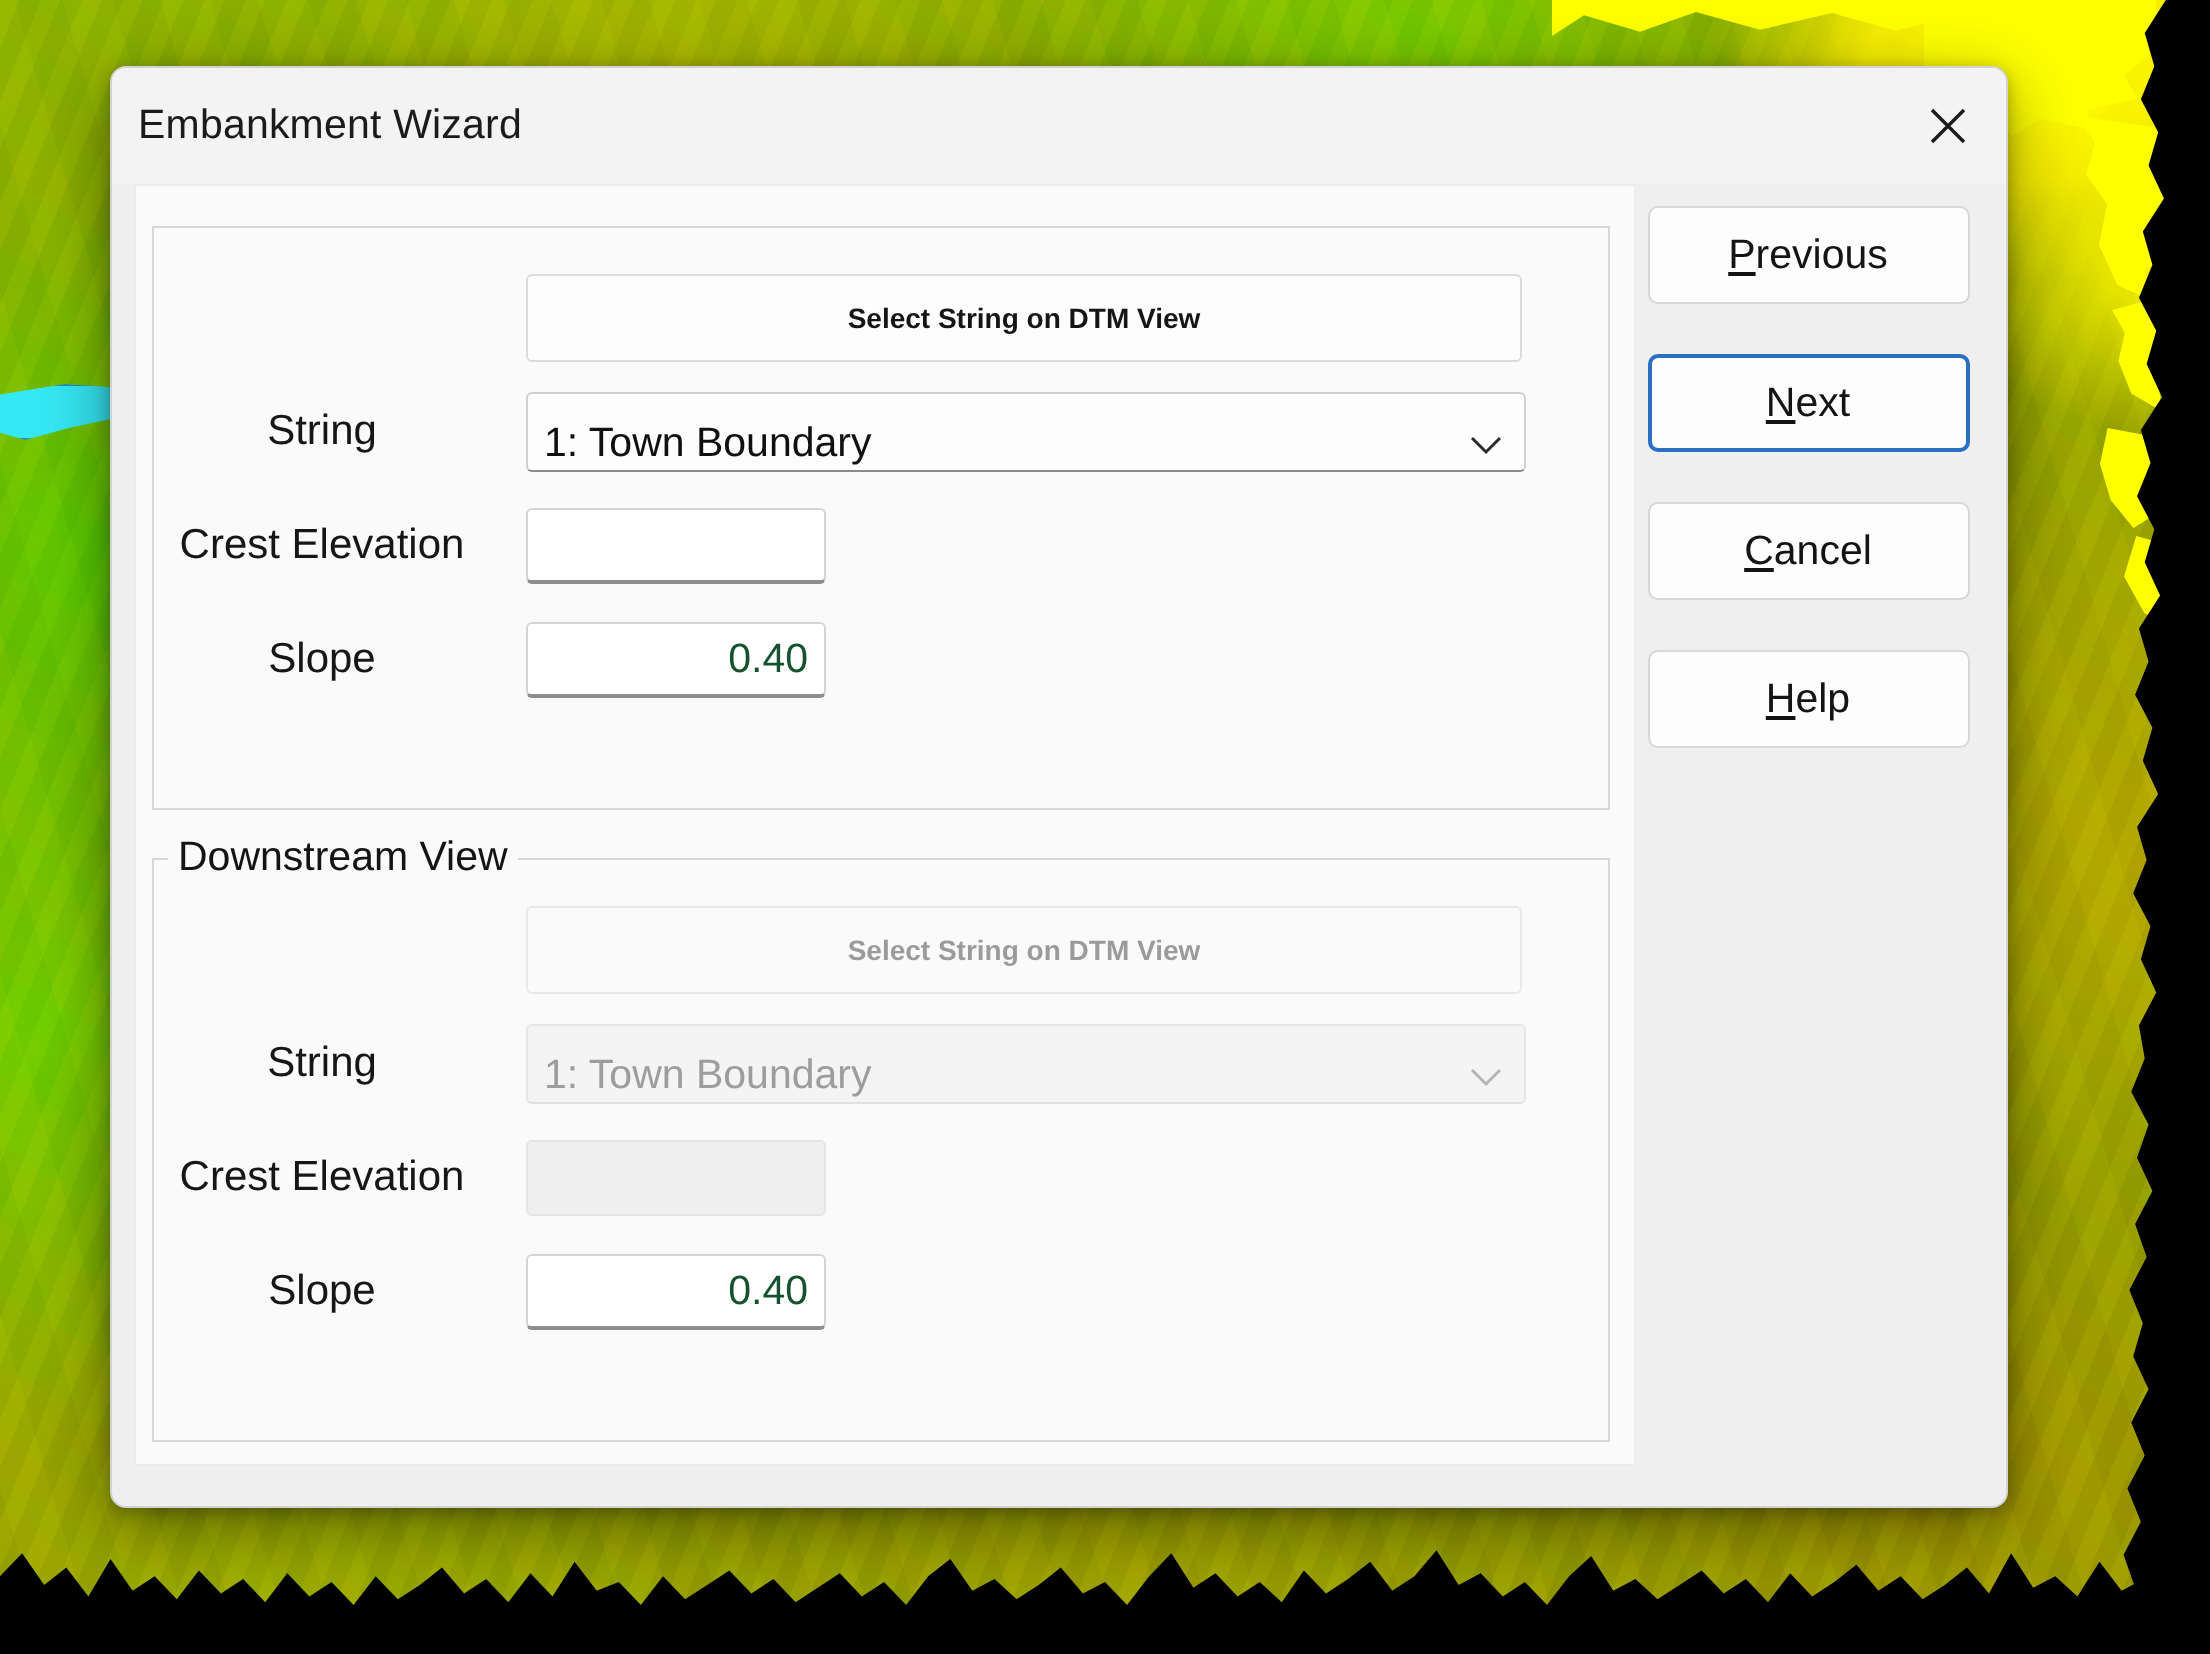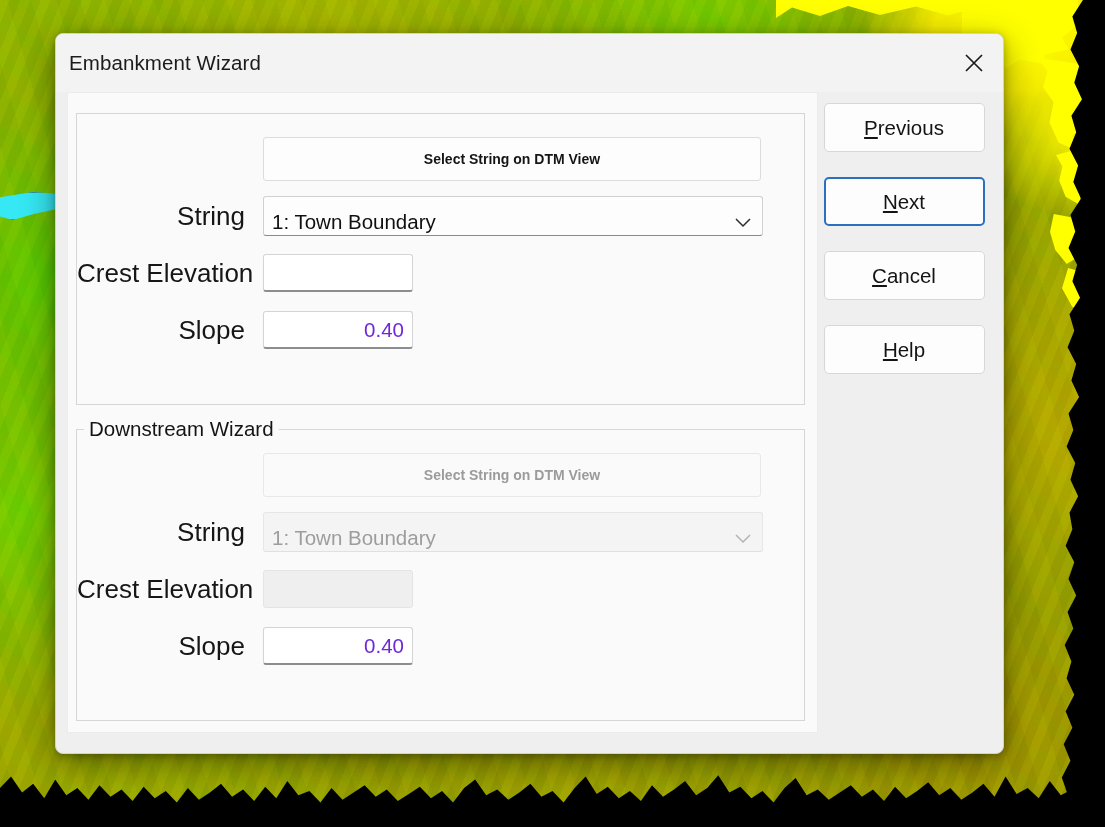--- a/index.html
+++ b/index.html
@@ -189,23 +189,23 @@
   .row {
     display: flex;
     align-items: center;
     height: 46px;
     margin-bottom: 11px;
   }
   .row:last-child { margin-bottom: 0; }
   .row-label {
     width: 186px;
     flex: 0 0 186px;
-    text-align: right;
+    text-align: center;
     padding-right: 18px;
-    font-size: 26px;
+    font-size: 21px;
     color: #161616;
     white-space: nowrap;
   }
   .row-label.disabled { color: #161616; }
 
   
   .select-btn {
     width: 498px;
     height: 44px;
     background: #fdfdfd;
@@ -261,21 +261,21 @@
   
   .textbox {
     width: 150px;
     height: 38px;
     background: #ffffff;
     border: 1px solid #d4d4d4;
     border-bottom: 2px solid #8d8d8d;
     border-radius: 3px;
     font-family: "Liberation Sans", sans-serif;
     font-size: 20.5px;
-    color: #6d28d9;
+    color: #14532d;
     text-align: right;
     padding: 0 8px 0 6px;
     outline: none;
   }
   .textbox.empty { }
   .textbox.disabled {
     background: #efefef;
     border: 1px solid #e4e4e4;
     border-bottom: 1px solid #e4e4e4;
     color: #a0a0a0;
@@ -370,21 +370,21 @@
             <input class="textbox empty" type="text" value="" style="">
           </div>
 
           <div class="row">
             <div class="row-label">Slope</div>
             <input class="textbox" type="text" value="0.40" style="">
           </div>
         </div>
 
         <div class="groupbox downstream">
-          <div class="group-title dim">Downstream Wizard</div>
+          <div class="group-title dim">Downstream View</div>
 
           <div class="row">
             <div class="row-label"></div>
             <button class="select-btn disabled" disabled="">Select String on DTM View</button>
           </div>
 
           <div class="row">
             <div class="row-label disabled">String</div>
             <div class="combo disabled">
               <span class="combo-value">1: Town Boundary</span>

